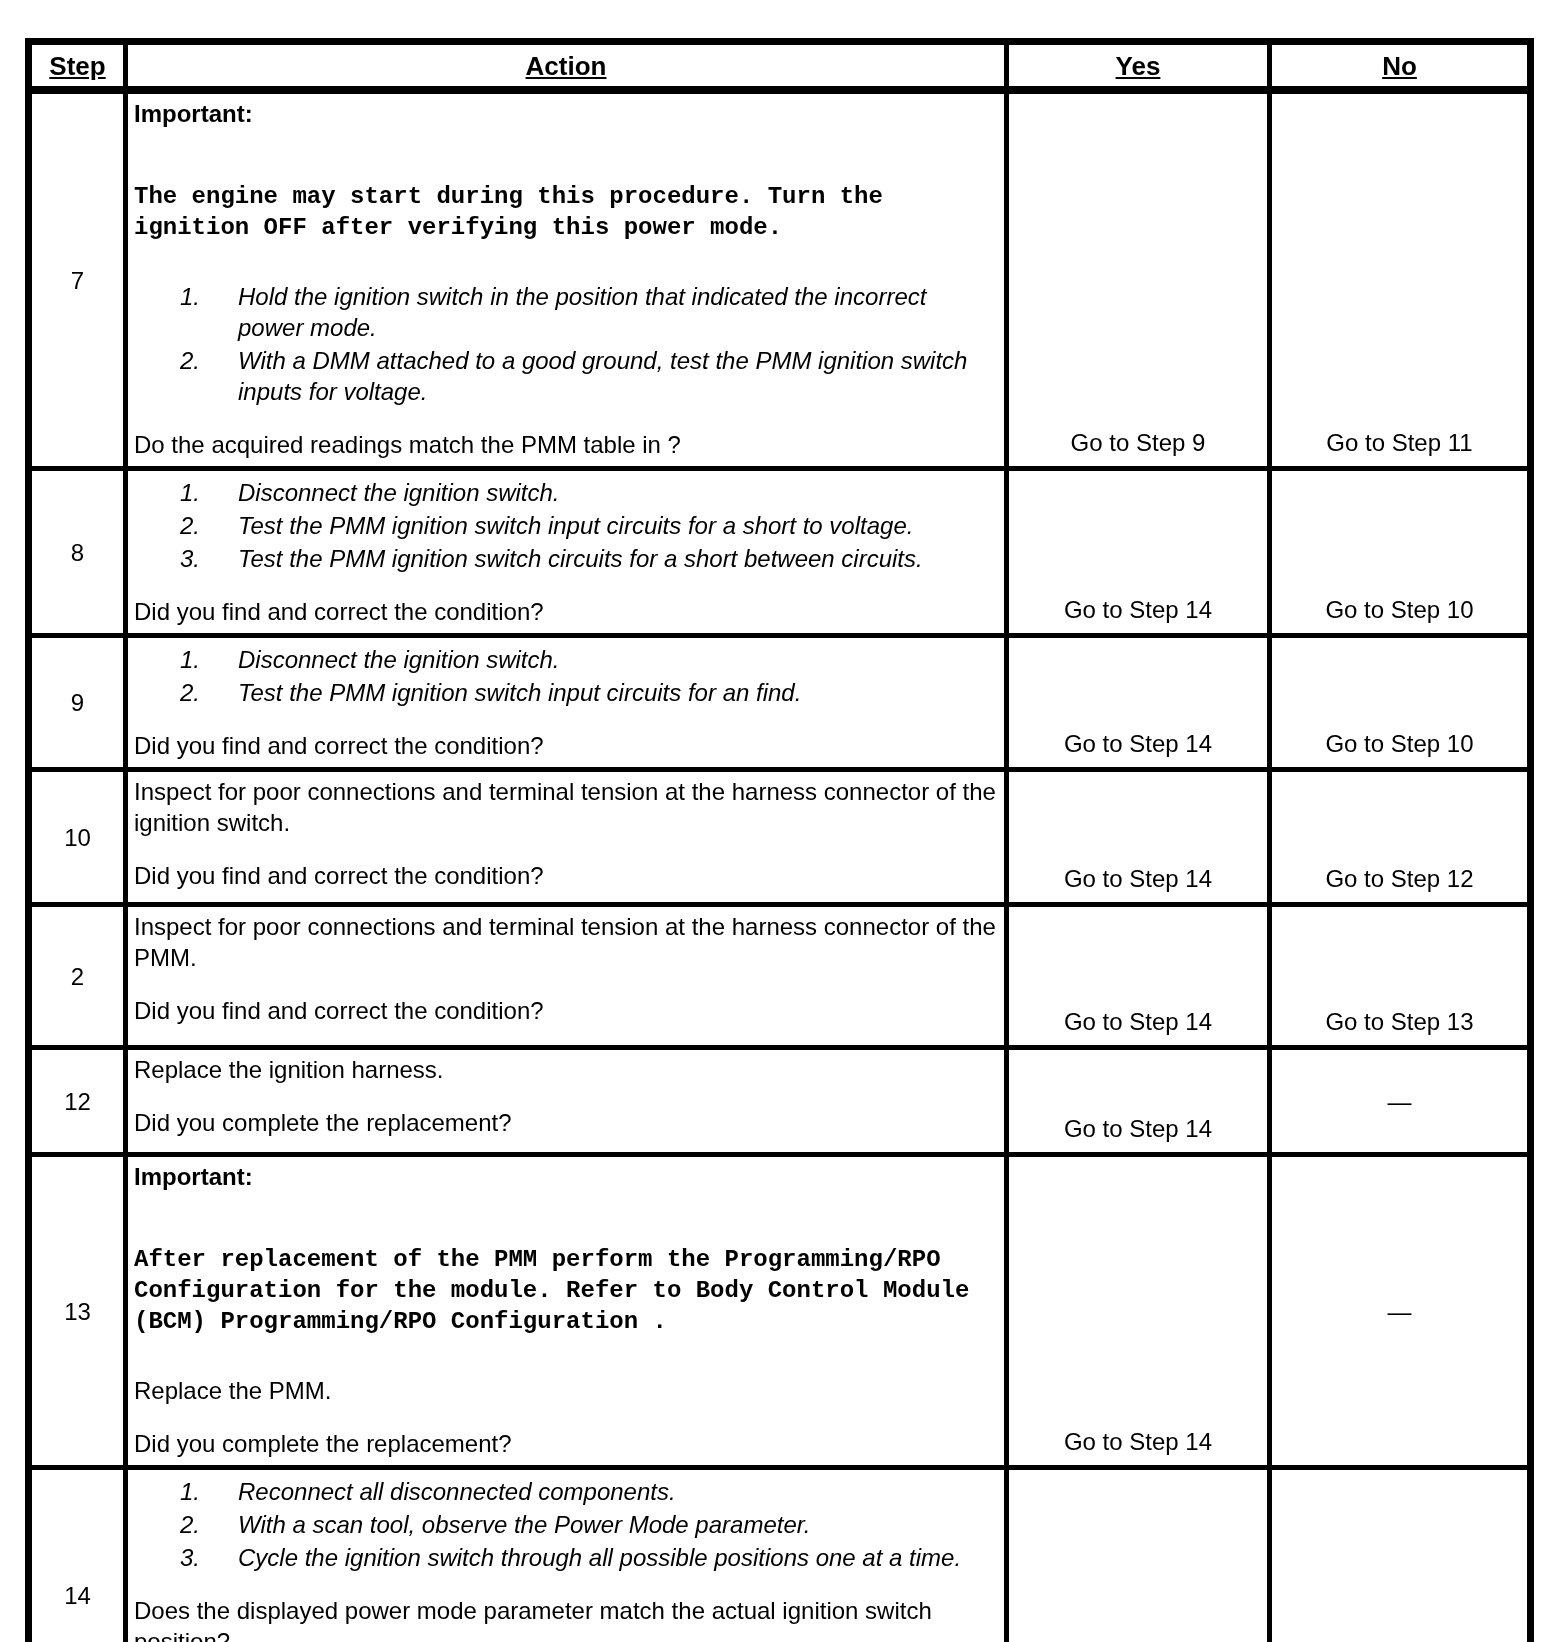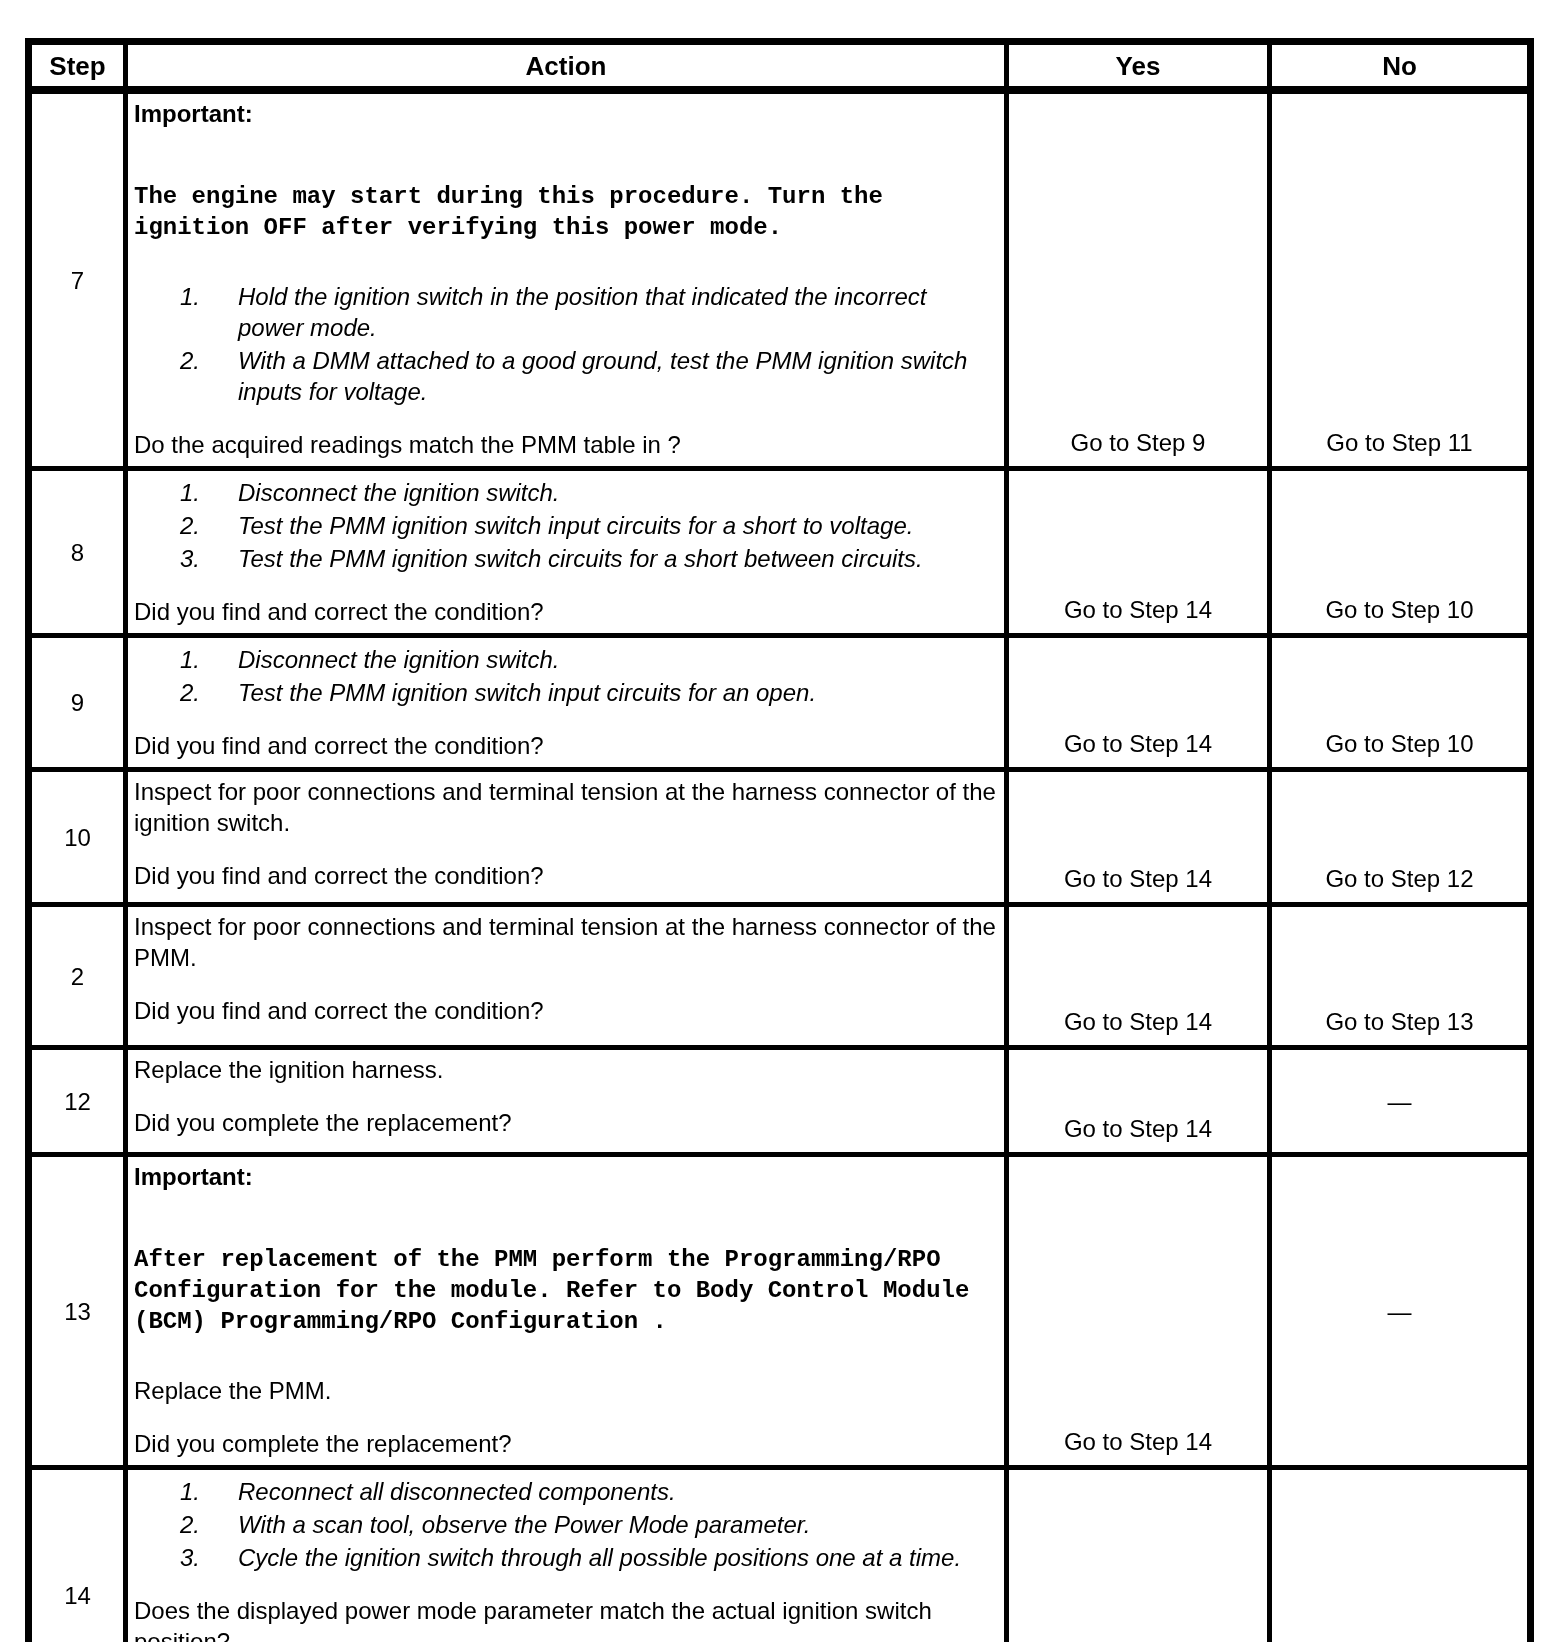--- a/index.html
+++ b/index.html
@@ -36,20 +36,21 @@
     border: 5px solid #000;
     background: #fff;
   }
   thead th {
     font-size: 26px;
     font-weight: bold;
     text-align: center;
     padding: 6px 4px 5px;
     border-bottom: 8px solid #000;
     line-height: 30px;
+    text-decoration: underline;
   }
   td.step-cell {
     text-align: center;
     vertical-align: middle;
     font-size: 24px;
     line-height: 31px;
     padding: 2px;
   }
   td.action-cell {
     vertical-align: top;
@@ -153,21 +154,21 @@
           </td>
           <td class="choice-cell">Go to Step 14</td>
           <td class="choice-cell">Go to Step 10</td>
         </tr>
         <tr>
           <td class="step-cell">9</td>
           <td class="action-cell">
             <div class="cell-flex" style="min-height: 114px;">
               <ol class="blk blk-list">
                 <li>Disconnect the ignition switch.</li>
-                <li>Test the PMM ignition switch input circuits for an open.</li>
+                <li>Test the PMM ignition switch input circuits for an find.</li>
               </ol>
               <div class="blk blk-q">Did you find and correct the condition?</div>
             </div>
           </td>
           <td class="choice-cell">Go to Step 14</td>
           <td class="choice-cell">Go to Step 10</td>
         </tr>
         <tr>
           <td class="step-cell">10</td>
           <td class="action-cell">

